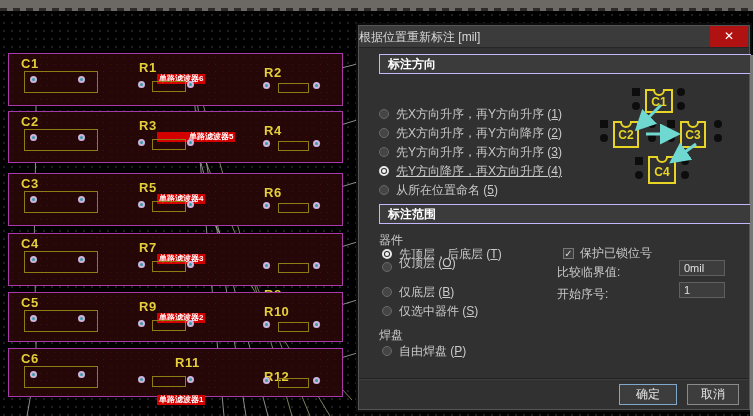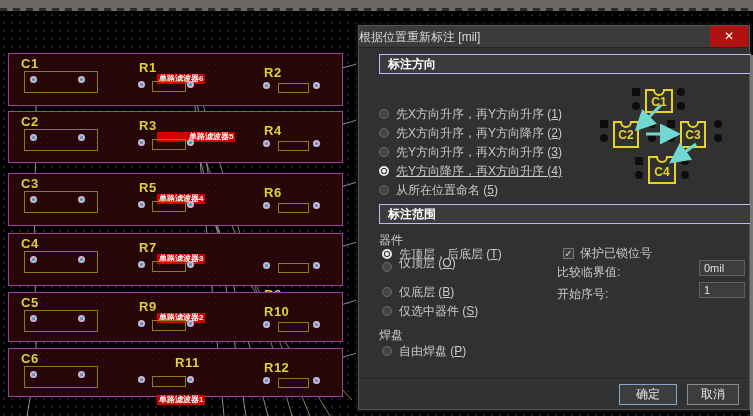--- a/index.html
+++ b/index.html
@@ -41,21 +41,21 @@
   .radio.selected { border:2px solid #e8e8e8; background:#2b2b2b; }
   .radio.selected::after { content:""; position:absolute; left:1px; top:1px; width:4px; height:4px; border-radius:50%; background:#f2f2f2; }
   .opt-label { white-space:nowrap; color:#c9c9c9; }
   .opt-label u { text-decoration:underline; }
   .grp-label { position:absolute; color:#c9c9c9; }
   .chk { position:absolute; display:flex; align-items:center; gap:6px; cursor:pointer; }
   .chkbox { width:11px; height:11px; background:#3d3d3d; border:1px solid #777; color:#d8d8d8;
     font-size:10px; line-height:10px; text-align:center; }
   .field-label { position:absolute; color:#c9c9c9; }
   .field-input { position:absolute; width:46px; height:16px; background:#3d3d3d; border:1px solid #5f5f5f;
-    color:#e0e0e0; font-size:11px; line-height:14px; padding-left:4px;margin-left:20px; }
+    color:#e0e0e0; font-size:11px; line-height:14px; padding-left:4px; }
   .footer-line { position:absolute; left:0px; top:352px; width:100%; border-top:1px solid #222;
     box-shadow:0 1px 0 #3d3d3d; }
   .btn { position:absolute; height:21px; background:#3d3d3d; color:#e6e6e6; text-align:center;
     line-height:19px; font-size:12px; cursor:pointer; }
   .btn.ok { left:260px; top:358px; width:58px; border:1px solid #7fa8cc; }
   .btn.cancel { left:328px; top:358px; width:52px; border:1px solid #8a8a8a; }
   .right-strip { position:absolute; right:0; top:55px; width:3px; height:361px; background:#787878; }
 </style>
 </head>
 <body>
@@ -196,21 +196,21 @@
       <div class="body-outline" style="left:15px; top:17px; width:74px; height:22px;"></div>
       <span class="pad" style="left:21px; top:22px;"></span>
       <span class="pad" style="left:69px; top:22px;"></span>
 
       <span class="silk" style="left:130px; top:6px;padding-left:36px;">R11</span>
       <span class="tag" style="left:148px; top:20px;margin-top:26px;">单路滤波器1</span>
       <div class="body-outline" style="left:143px; top:27px; width:34px; height:11px;"></div>
       <span class="pad" style="left:129px; top:27px;"></span>
       <span class="pad" style="left:178px; top:27px;"></span>
 
-      <span class="silk" style="left:255px; top:11px;text-align:right;">R12</span>
+      <span class="silk" style="left:255px; top:20px;text-align:right;">R12</span>
       <div class="body-outline" style="left:269px; top:29px; width:31px; height:10px;"></div>
       <span class="pad" style="left:254px; top:28px;"></span>
       <span class="pad" style="left:304px; top:28px;"></span>
     </div>
   </div>
   </div>
 
   <div class="dialog">
     <div class="titlebar">
       <span class="title">根据位置重新标注 [mil]</span>

